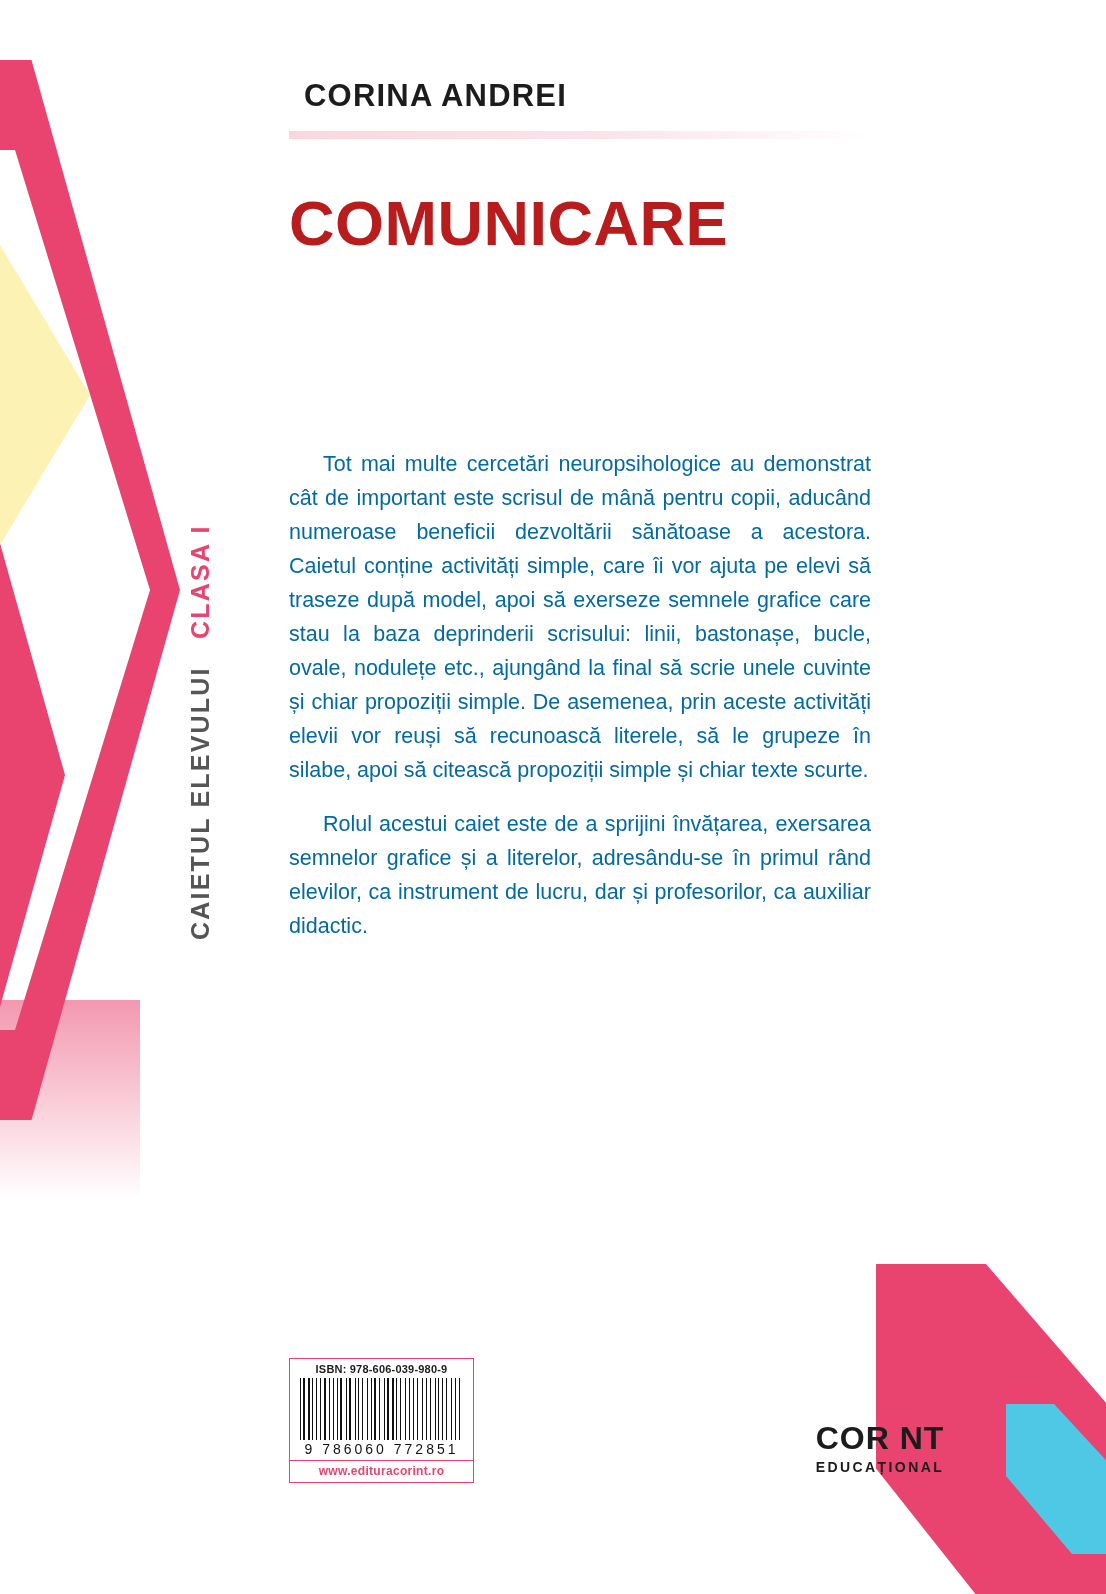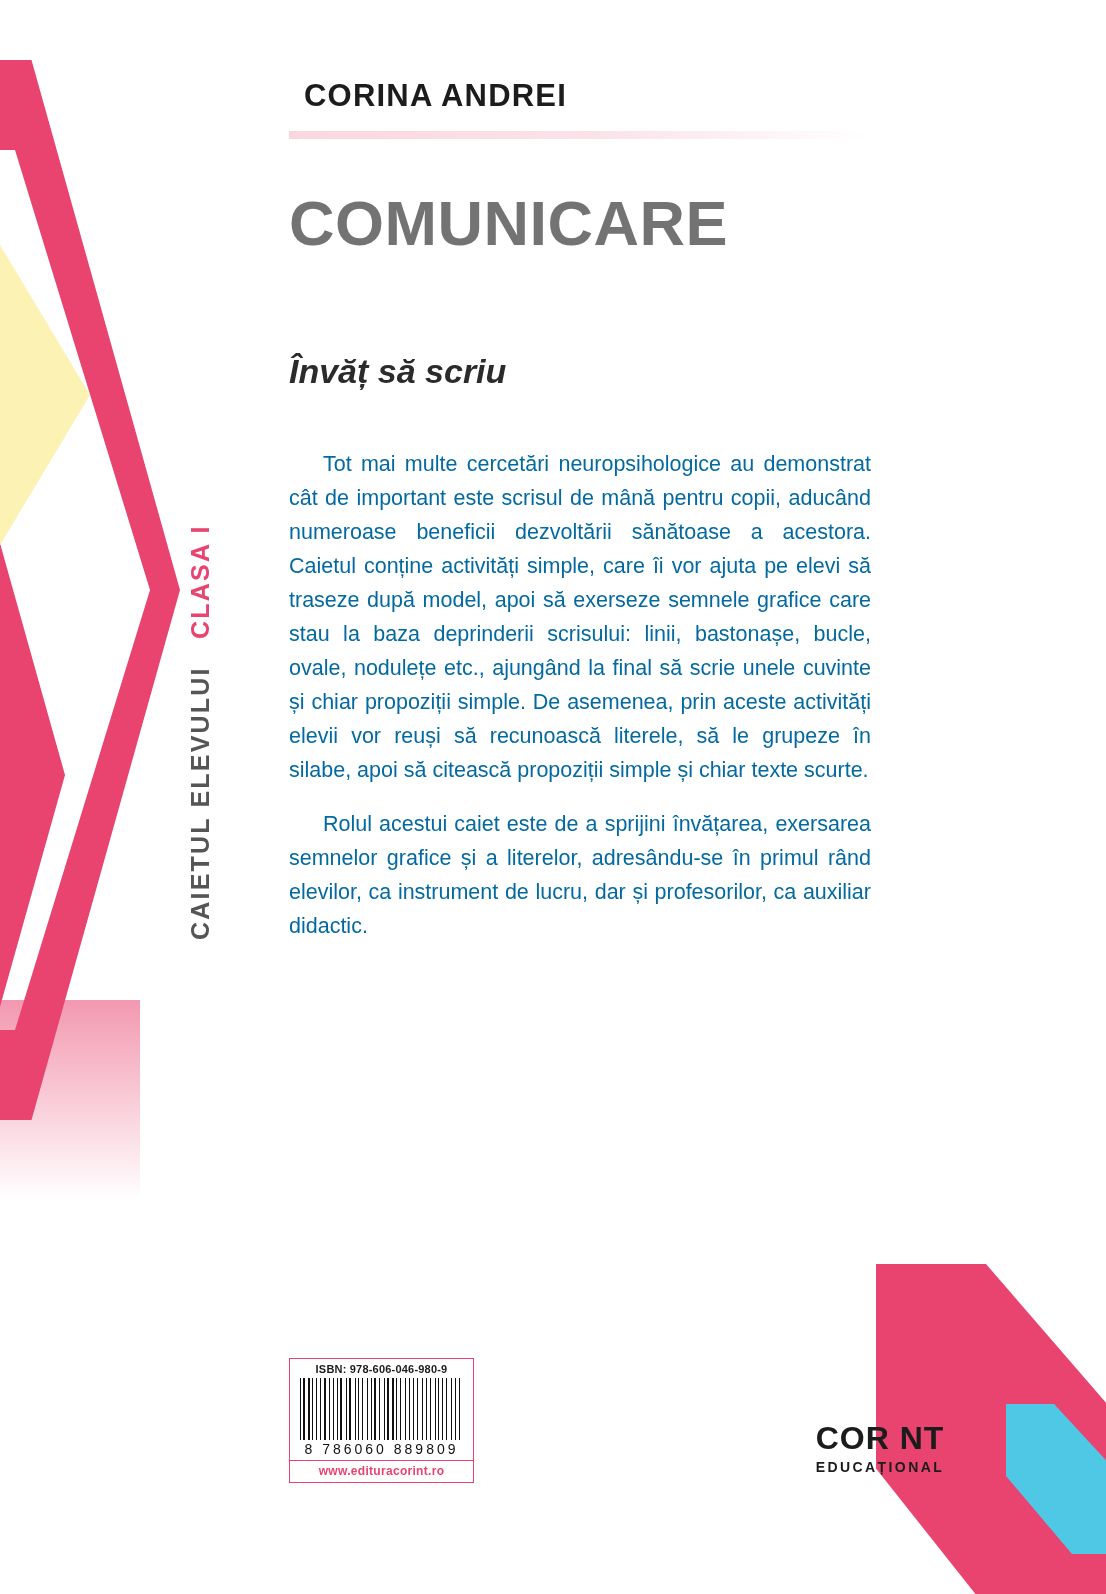--- a/index.html
+++ b/index.html
@@ -126,21 +126,21 @@
   }
 
   .title-1 {
     position: absolute;
     left: 289px;
     top: 192px;
     font-size: 63px;
     line-height: 1;
     font-weight: bold;
     letter-spacing: 0.5px;
-    color: #737373;
+    color: #b91c1c;
   }
   .title-2 {
     position: absolute;
     left: 289px;
     top: 274px;
     font-size: 48px;
     line-height: 1;
     font-weight: bold;
     letter-spacing: 0.5px;
     color: #e8446f;
@@ -288,37 +288,36 @@
   <div class="deco-br">
     <div class="br-pink"></div>
     <div class="br-cyan"></div>
   </div>
 
   <div class="author">CORINA ANDREI</div>
 
   <div class="top-rule"></div>
 
   <div class="title-1">COMUNICARE</div>
-  <div class="subtitle">Învăț să scriu</div>
 
   <div class="side-label">
     <div class="vtext">
       <span>CAIETUL ELEVULUI</span>
       <span>&nbsp;</span>
       <span class="hl">CLASA I</span>
     </div>
   </div>
 
   <div class="body-text">
     <p>Tot mai multe cercetări neuropsihologice au demonstrat cât de important este scrisul de mână pentru copii, aducând numeroase beneficii dezvoltării sănătoase a acestora. Caietul conține activități simple, care îi vor ajuta pe elevi să traseze după model, apoi să exerseze semnele grafice care stau la baza deprinderii scrisului: linii, bastonașe, bucle, ovale, nodulețe etc., ajungând la final să scrie unele cuvinte și chiar propoziții simple. De asemenea, prin aceste activități elevii vor reuși să recunoască literele, să le grupeze în silabe, apoi să citească propoziții simple și chiar texte scurte.</p>
     <p>Rolul acestui caiet este de a sprijini învățarea, exersarea semnelor grafice și a literelor, adresându-se în primul rând elevilor, ca instrument de lucru, dar și profesorilor, ca auxiliar didactic.</p>
   </div>
 
   <div class="isbn-block">
-    <div class="isbn-text">ISBN: 978-606-046-980-9</div>
+    <div class="isbn-text">ISBN: 978-606-039-980-9</div>
     <div class="barcode" id="barcode">
         <i style="width: 1px; background: rgb(17, 17, 17);"></i>
         <i style="width: 1px; background: transparent;"></i>
         <i style="width: 2px; background: rgb(17, 17, 17);"></i>
         <i style="width: 1px; background: transparent;"></i>
         <i style="width: 3px; background: rgb(17, 17, 17);"></i>
         <i style="width: 1px; background: transparent;"></i>
         <i style="width: 1px; background: rgb(17, 17, 17);"></i>
         <i style="width: 2px; background: transparent;"></i>
         <i style="width: 1px; background: rgb(17, 17, 17);"></i>
@@ -385,21 +384,21 @@
         <i style="width: 1px; background: transparent;"></i>
         <i style="width: 1px; background: rgb(17, 17, 17);"></i>
         <i style="width: 3px; background: transparent;"></i>
         <i style="width: 1px; background: rgb(17, 17, 17);"></i>
         <i style="width: 2px; background: transparent;"></i>
         <i style="width: 2px; background: rgb(17, 17, 17);"></i>
         <i style="width: 1px; background: transparent;"></i>
         <i style="width: 1px; background: rgb(17, 17, 17);"></i>
         <i style="width: 3px; background: transparent;"></i>
       </div>
-    <div class="barcode-digits">8 786060 889809</div>
+    <div class="barcode-digits">9 786060 772851</div>
     <div class="isbn-url">www.edituracorint.ro</div>
   </div>
 
   <div class="logo">
     <div class="name"><span>COR</span><span class="dot">I</span><span>NT</span></div>
     <div class="sub">EDUCAȚIONAL</div>
   </div>
 
 </div>
 

